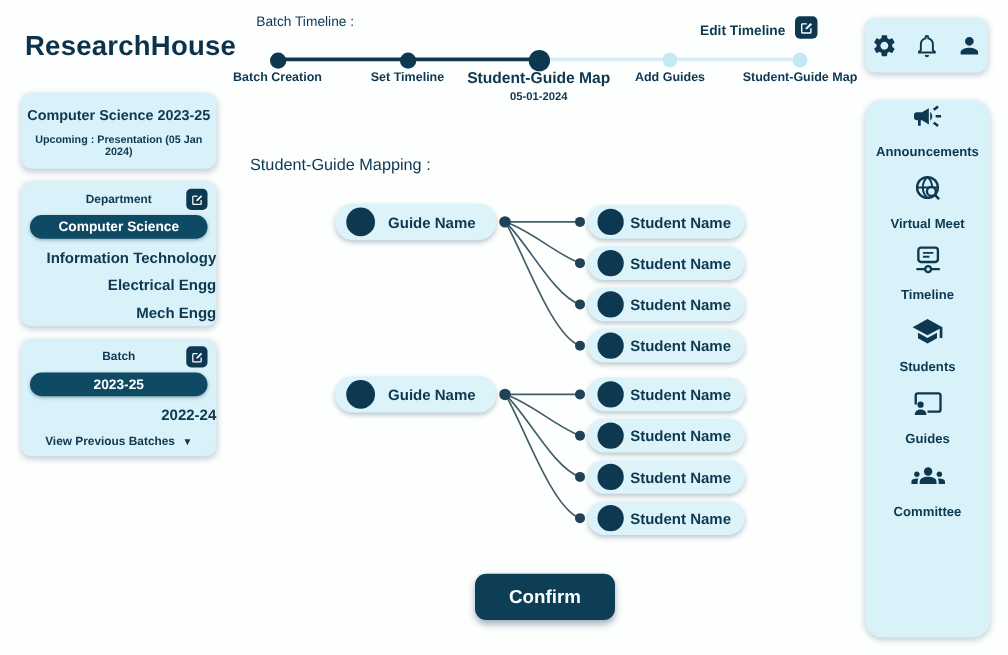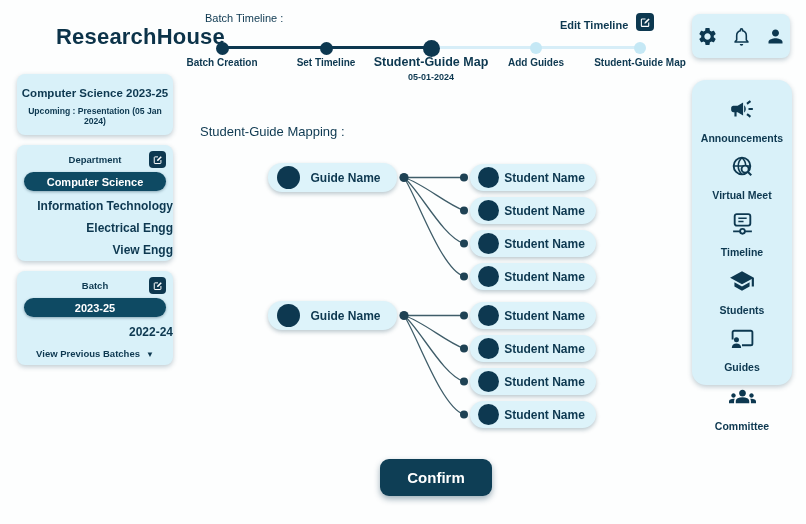--- a/index.html
+++ b/index.html
@@ -1,20 +1,20 @@
 <!DOCTYPE html>
 <html><head>
 <meta charset="utf-8">
 <style>
   html,body{margin:0;padding:0;background:#ffffff;}
   body{width:806px;height:524px;overflow:hidden;font-family:"Liberation Sans", sans-serif;color:#0d3850;}
   .page{position:relative;width:806px;height:524px;background:#fdfefe;}
 
   
-  .logo{position:absolute;left:20px;top:24px;font-size:22px;font-weight:bold;color:#0c3349;letter-spacing:.2px;margin-left:36px;}
+  .logo{position:absolute;left:20px;top:24px;font-size:22px;font-weight:bold;color:#0c3349;letter-spacing:.2px;}
 
   
   .card{position:absolute;background:#d9f1f9;border-radius:8px;box-shadow:0 2px 5px rgba(13,56,80,.25);}
 
   
   .card-summary{left:17px;top:74px;width:156px;height:61px;text-align:center;}
   .card-summary .t1{margin-top:13px;font-size:11.5px;font-weight:bold;}
   .card-summary .t2{margin-top:7px;font-size:8.6px;font-weight:bold;}
   .card-dept{left:17px;top:145px;width:156px;height:116px;}
   .card-batch{left:17px;top:271px;width:156px;height:94px;}
@@ -39,21 +39,21 @@
   .tl-step-date{position:absolute;top:72px;width:150px;text-align:center;font-size:9px;font-weight:bold;}
   .edit-tl{position:absolute;left:560px;top:13px;display:flex;align-items:flex-end;gap:8px;}
   .edit-tl .txt{font-size:11px;font-weight:bold;}
   .edit-tl .edit-chip2{width:18px;height:18px;background:#0d3850;border-radius:4px;display:flex;align-items:center;justify-content:center;cursor:pointer;}
 
   
   .topbar{left:692px;top:14px;width:98px;height:44px;display:flex;align-items:center;justify-content:center;gap:13px;}
   .topbar svg{cursor:pointer;}
 
   
-  .rightnav{left:692px;top:80px;width:100px;height:305px;border-radius:14px;display:flex;flex-direction:column;align-items:center;padding-top:16px;box-sizing:border-box;}
+  .rightnav{left:692px;top:80px;width:100px;height:430px;border-radius:14px;display:flex;flex-direction:column;align-items:center;box-sizing:border-box;}
   .nav-item{display:flex;flex-direction:column;align-items:center;margin-bottom:10px;cursor:pointer;width:96px;}
   .nav-item .lbl{margin-top:10px;font-size:10.5px;font-weight:bold;text-align:center;}
 
   
   .main-heading{position:absolute;left:200px;top:124px;font-size:13px;font-weight:normal;}
   .graph-svg{position:absolute;left:0;top:0;pointer-events:none;}
   .node{position:absolute;background:#ddf3fa;border-radius:14px;display:flex;align-items:center;box-shadow:0 2px 4px rgba(13,56,80,.28);cursor:pointer;}
   .node .avatar{border-radius:50%;background:#0d3850;flex:0 0 auto;}
   .node .nlbl{flex:1;text-align:center;font-size:12px;font-weight:bold;padding-right:6px;}
   .node.guide{left:268px;width:129px;height:29px;}
@@ -123,21 +123,21 @@
       <span class="edit-chip">
         <svg width="10" height="10" viewBox="0 0 24 24">
             <path fill="none" stroke="#ffffff" stroke-width="2.4" d="M19 12v7a1.5 1.5 0 0 1-1.5 1.5h-13A1.5 1.5 0 0 1 3 19V6a1.5 1.5 0 0 1 1.5-1.5H12"></path>
             <path fill="#ffffff" d="M9.5 14.5l1-3.5 8-8 2.5 2.5-8 8-3.5 1z"></path>
           </svg>
       </span>
     </div>
     <div class="sel-pill">Computer Science</div>
     <div class="opt">Information Technology</div>
     <div class="opt">Electrical Engg</div>
-    <div class="opt">View Engg</div>
+    <div class="opt">Mech Engg</div>
   </div>
 
   <div class="card card-batch">
     <div class="card-head">
       <span>Batch</span>
       <span class="edit-chip">
         <svg width="10" height="10" viewBox="0 0 24 24">
             <path fill="none" stroke="#ffffff" stroke-width="2.4" d="M19 12v7a1.5 1.5 0 0 1-1.5 1.5h-13A1.5 1.5 0 0 1 3 19V6a1.5 1.5 0 0 1 1.5-1.5H12"></path>
             <path fill="#ffffff" d="M9.5 14.5l1-3.5 8-8 2.5 2.5-8 8-3.5 1z"></path>
           </svg>

